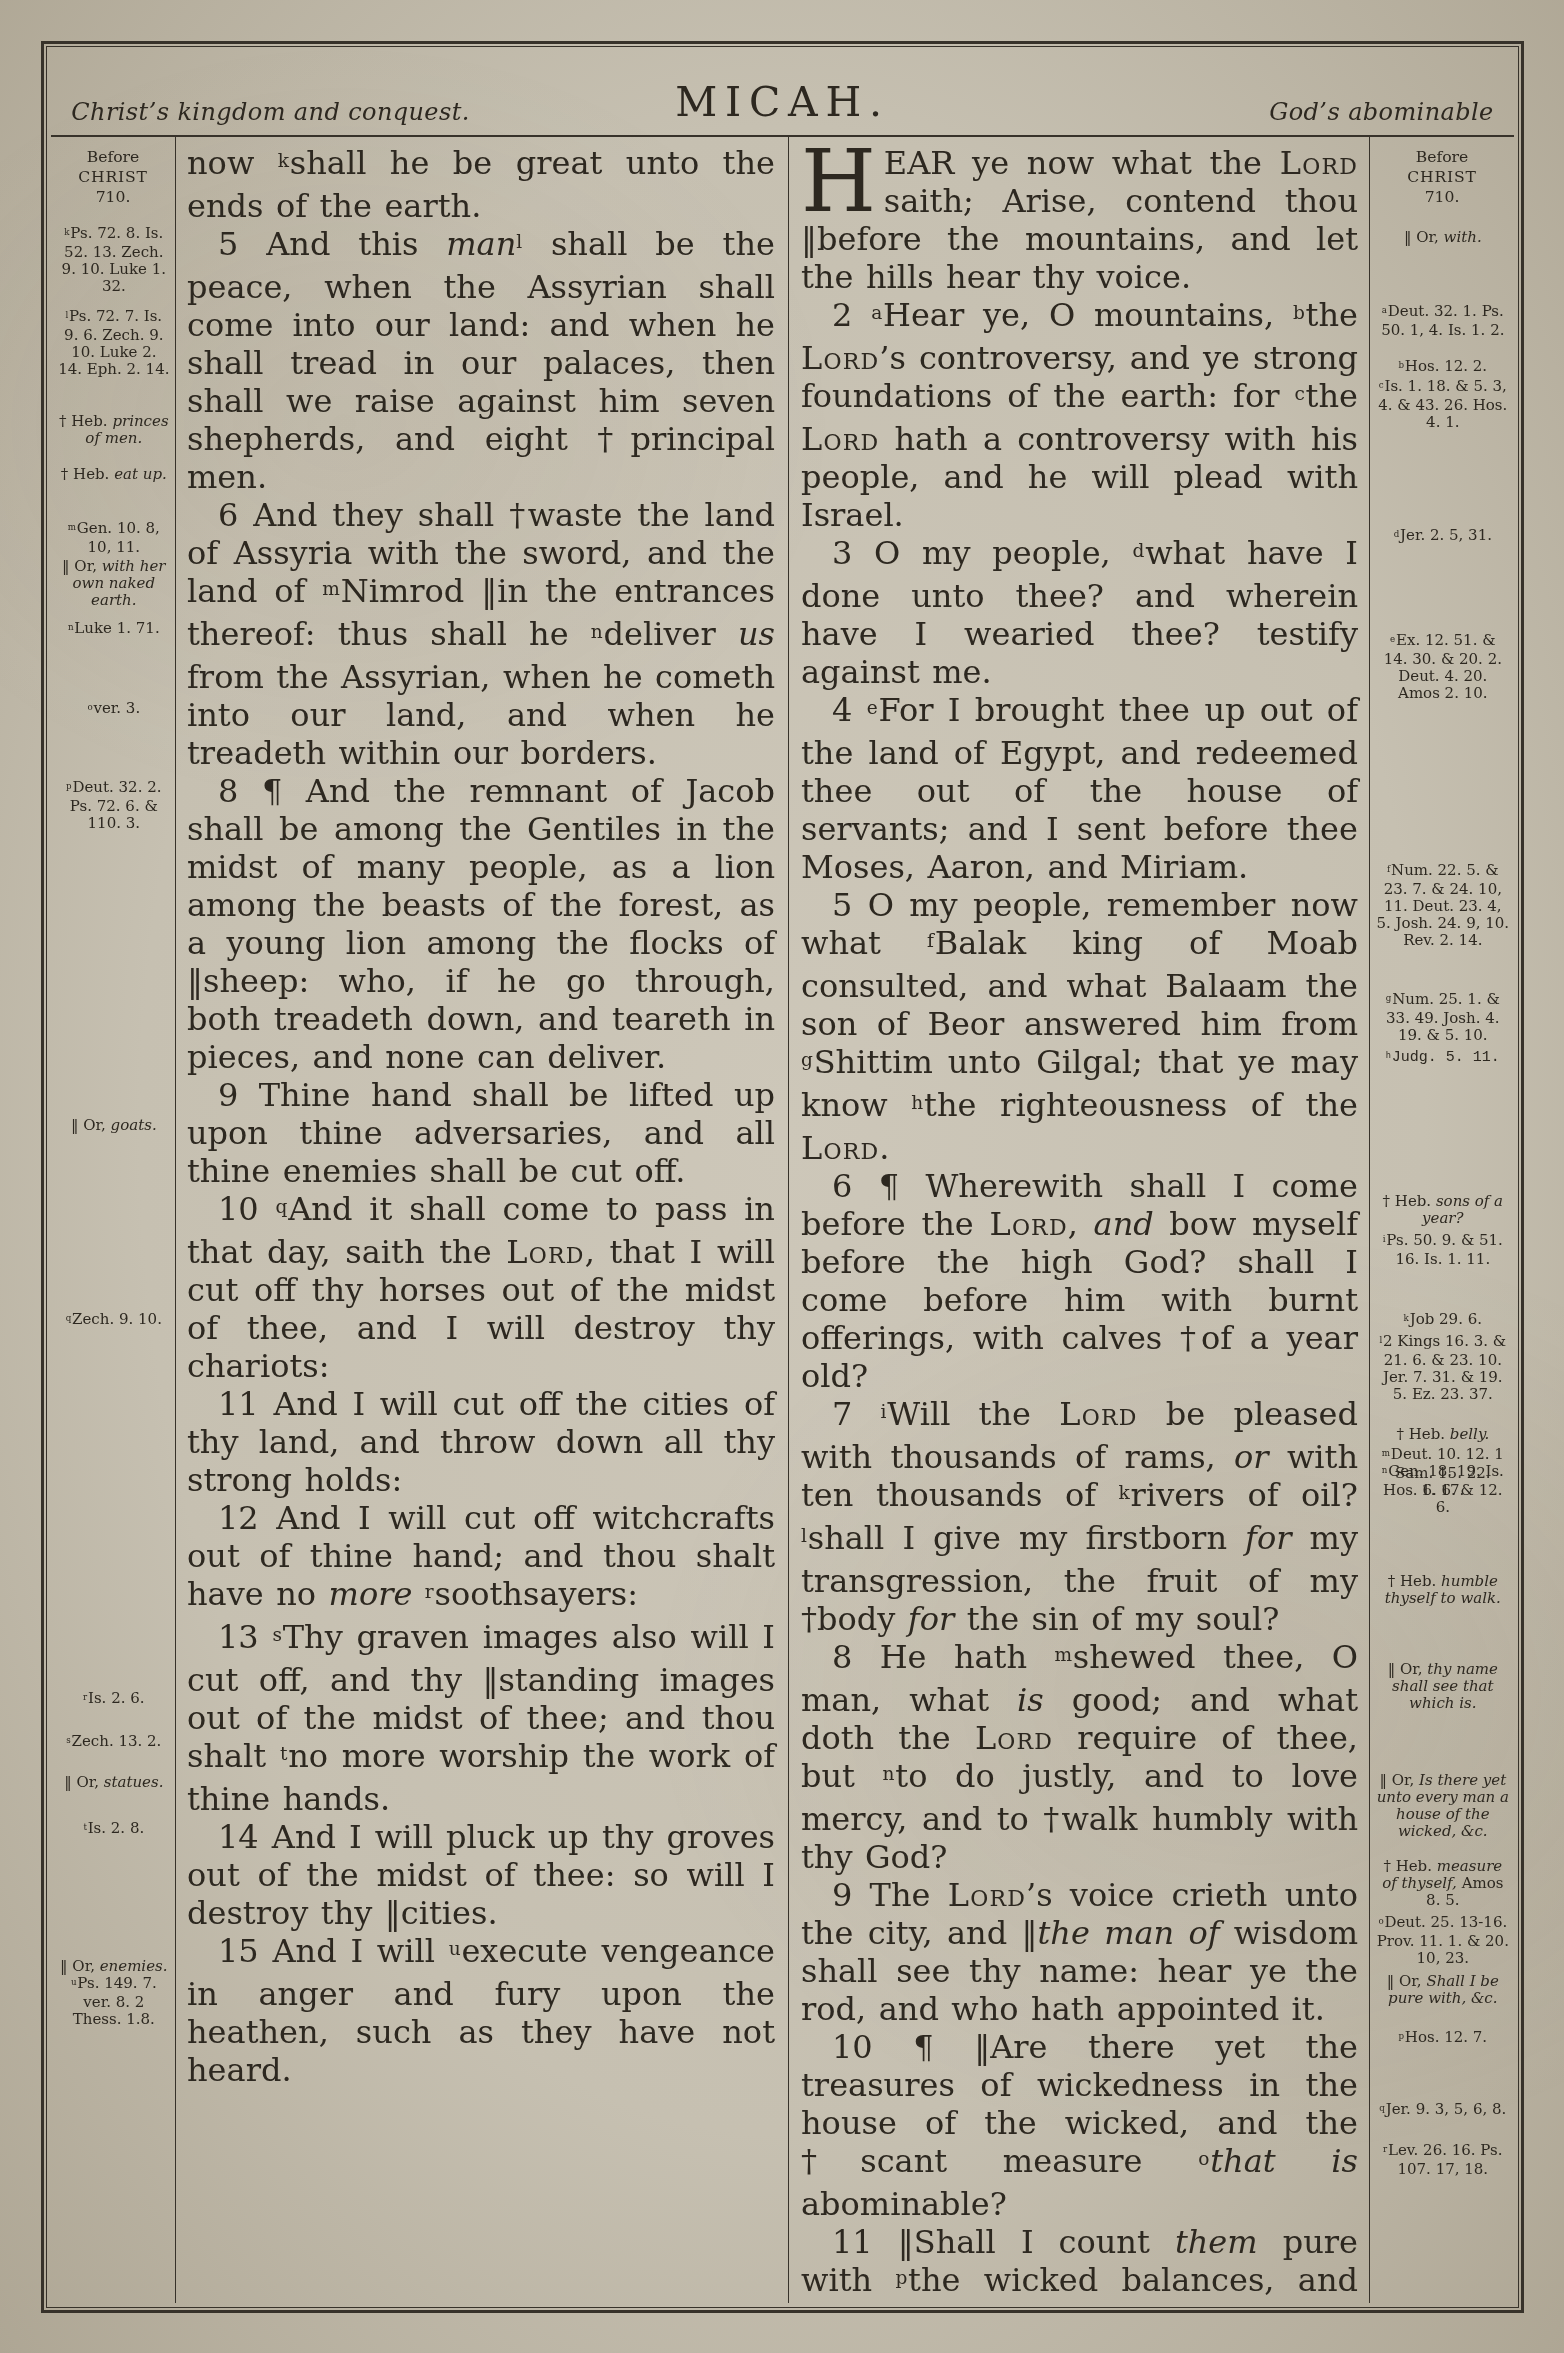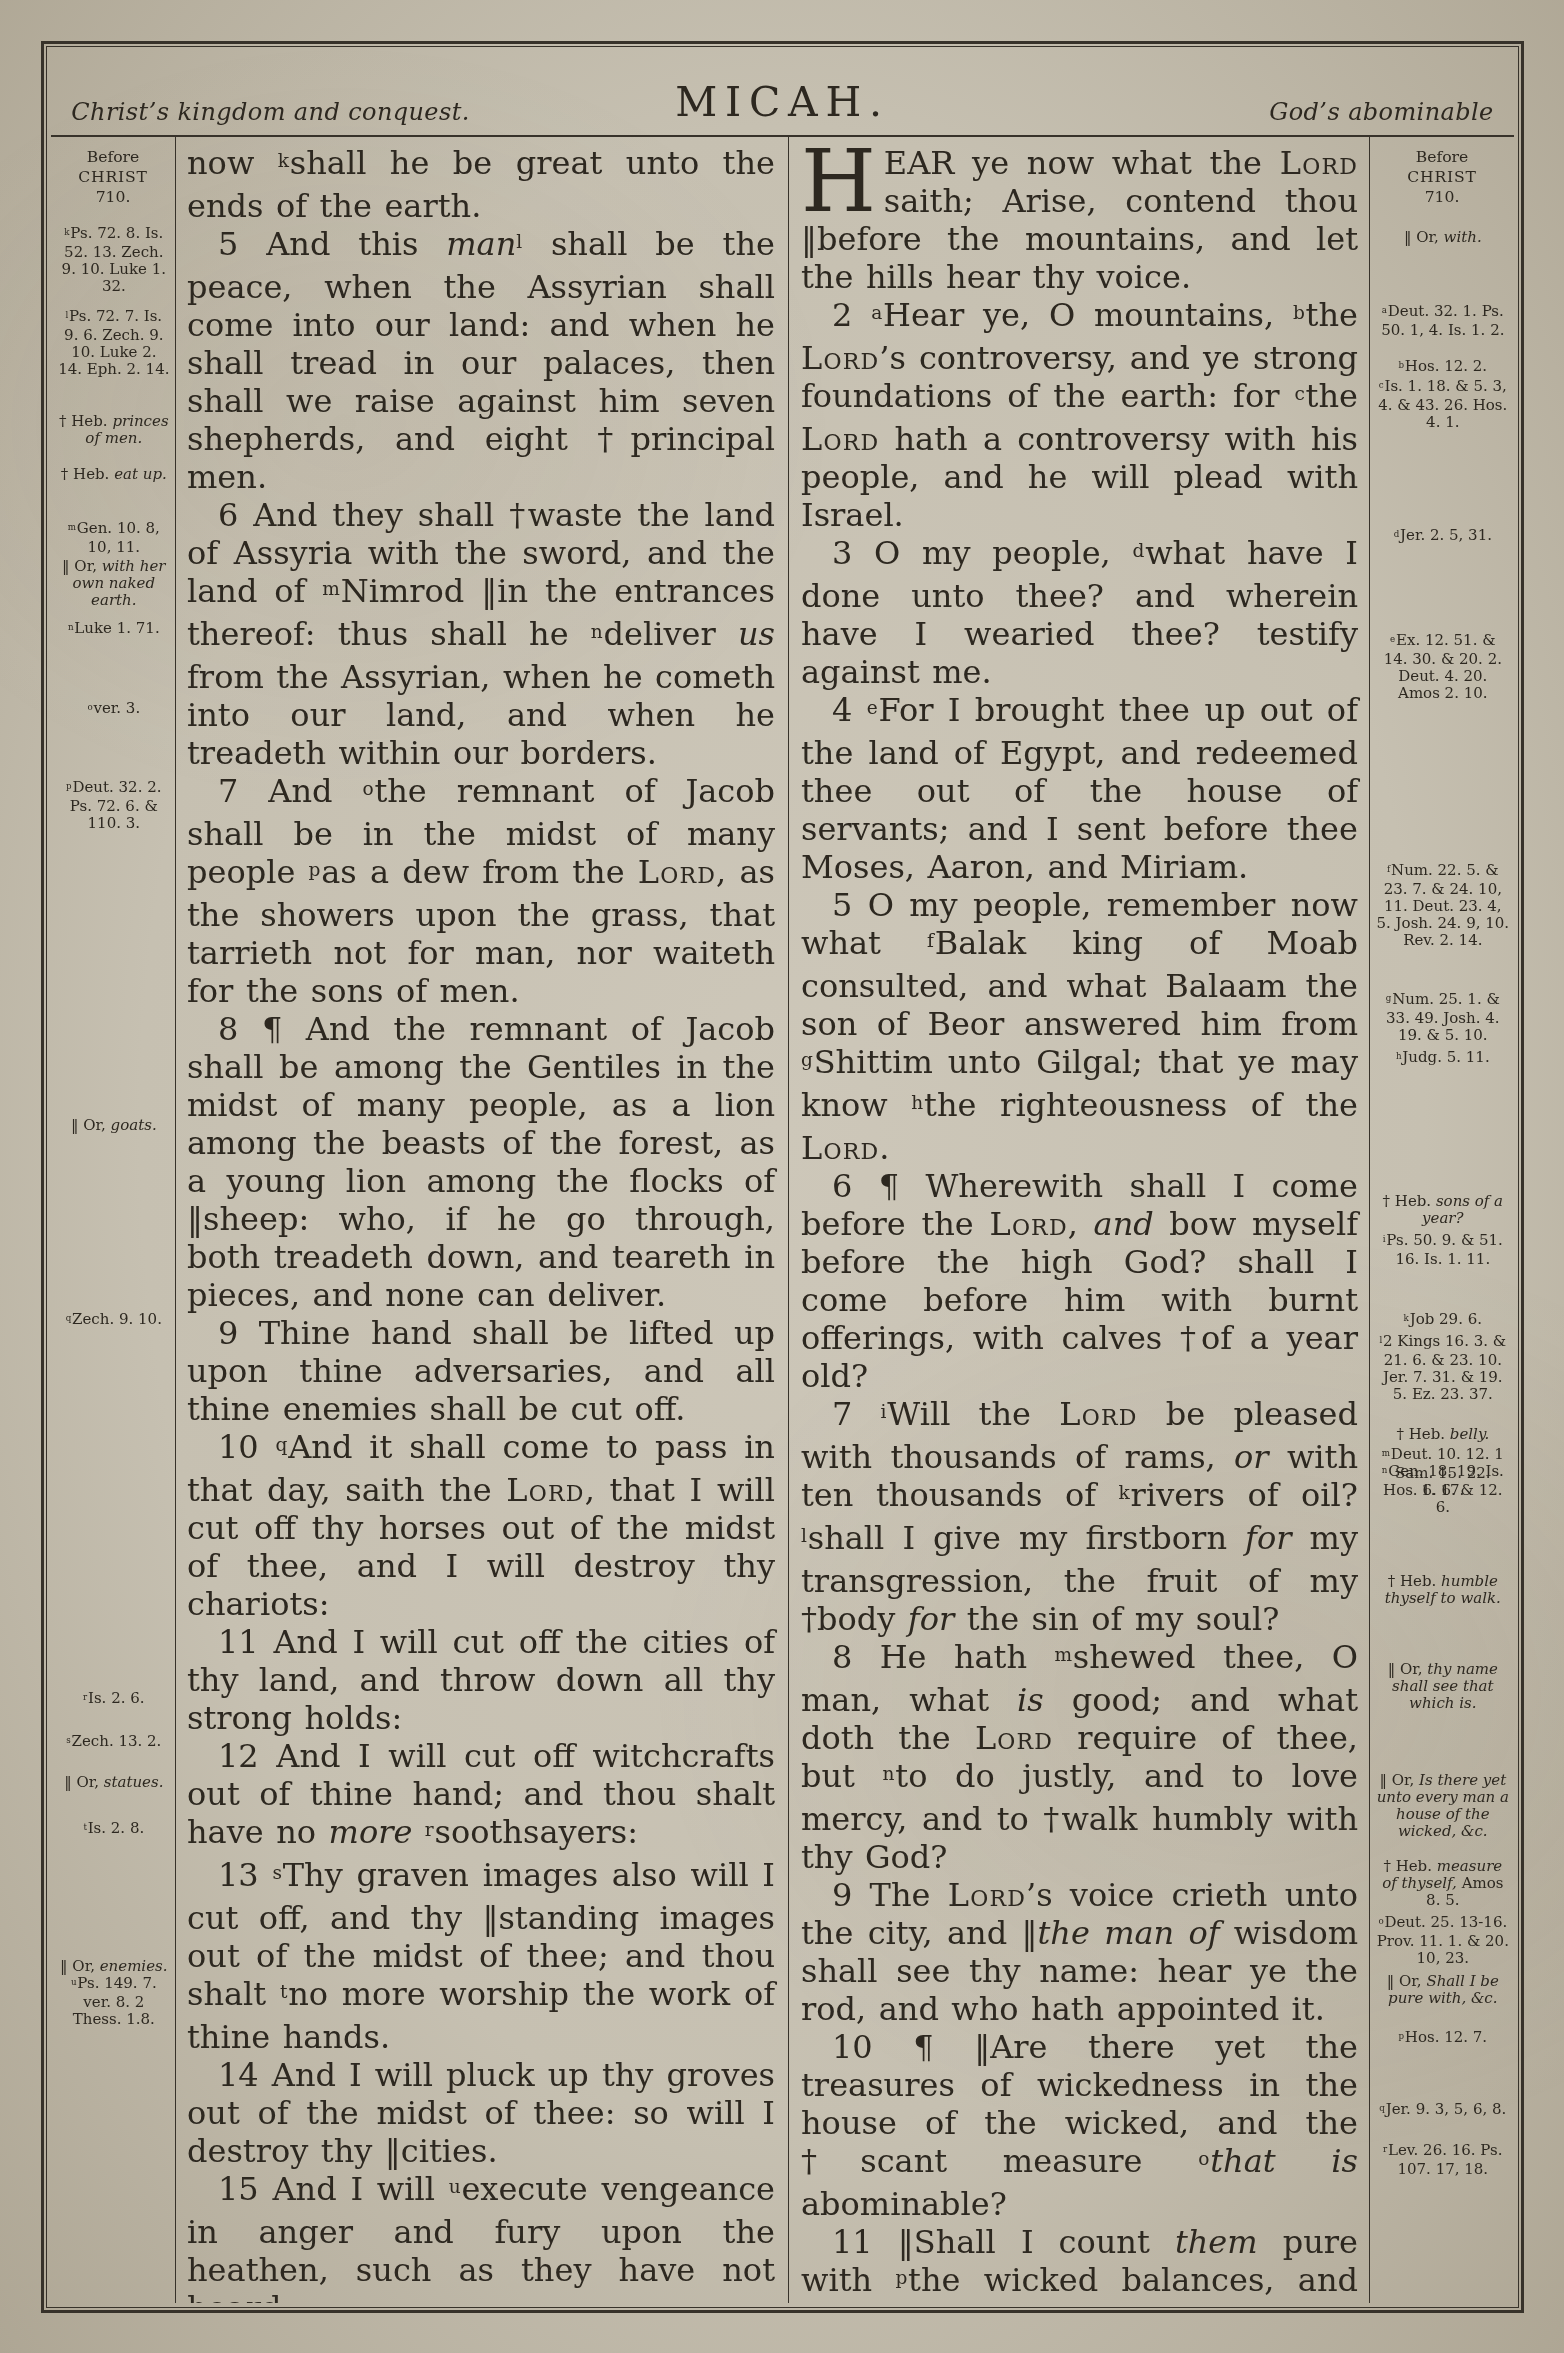--- a/index.html
+++ b/index.html
@@ -78,21 +78,20 @@
             <div class="note" style="top: 1683px;"><span class="seg-sup">t</span>Is. 2. 8.</div>
             <div class="note" style="top: 1821px;">‖ Or, <span class="seg-i">enemies.</span> <span class="seg-sup">u</span>Ps. 149. 7. ver. 8. 2 Thess. 1.8.</div>
           </div>
       </div>
 
       <div class="text-col left">
         <div>
             <p class="verse noindent">now <span class="seg-sup">k</span>shall he be great unto the ends of the earth.</p>
             <p class="verse">5 And this <span class="seg-i">man</span><span class="seg-sup">l</span> shall be the peace, when the Assyrian shall come into our land: and when he shall tread in our palaces, then shall we raise against him seven shepherds, and eight †principal men.</p>
             <p class="verse">6 And they shall †waste the land of Assyria with the sword, and the land of <span class="seg-sup">m</span>Nimrod ‖in the entrances thereof: thus shall he <span class="seg-sup">n</span>deliver <span class="seg-i">us</span> from the Assyrian, when he cometh into our land, and when he treadeth within our borders.</p>
-            <p class="verse">7 And <span class="seg-sup">o</span>the remnant of Jacob shall be in the midst of many people <span class="seg-sup">p</span>as a dew from the <span class="seg-sc">Lord</span>, as the showers upon the grass, that tarrieth not for man, nor waiteth for the sons of men.</p>
             <p class="verse">8 ¶ And the remnant of Jacob shall be among the Gentiles in the midst of many people, as a lion among the beasts of the forest, as a young lion among the flocks of ‖sheep: who, if he go through, both treadeth down, and teareth in pieces, and none can deliver.</p>
             <p class="verse">9 Thine hand shall be lifted up upon thine adversaries, and all thine enemies shall be cut off.</p>
             <p class="verse">10 <span class="seg-sup">q</span>And it shall come to pass in that day, saith the <span class="seg-sc">Lord</span>, that I will cut off thy horses out of the midst of thee, and I will destroy thy chariots:</p>
             <p class="verse">11 And I will cut off the cities of thy land, and throw down all thy strong holds:</p>
             <p class="verse">12 And I will cut off witchcrafts out of thine hand; and thou shalt have no <span class="seg-i">more</span> <span class="seg-sup">r</span>soothsayers:</p>
             <p class="verse">13 <span class="seg-sup">s</span>Thy graven images also will I cut off, and thy ‖standing images out of the midst of thee; and thou shalt <span class="seg-sup">t</span>no more worship the work of thine hands.</p>
             <p class="verse">14 And I will pluck up thy groves out of the midst of thee: so will I destroy thy ‖cities.</p>
             <p class="verse">15 And I will <span class="seg-sup">u</span>execute vengeance in anger and fury upon the heathen, such as they have not heard.</p>
           </div>
 
@@ -122,21 +121,21 @@
         </div>
         <div class="notes-host">
             <div class="note" style="top: 92px;">‖ Or, <span class="seg-i">with.</span></div>
             <div class="note" style="top: 166px;"><span class="seg-sup">a</span>Deut. 32. 1. Ps. 50. 1, 4. Is. 1. 2.</div>
             <div class="note" style="top: 221px;"><span class="seg-sup">b</span>Hos. 12. 2.</div>
             <div class="note" style="top: 241px;"><span class="seg-sup">c</span>Is. 1. 18. &amp; 5. 3, 4. &amp; 43. 26. Hos. 4. 1.</div>
             <div class="note" style="top: 390px;"><span class="seg-sup">d</span>Jer. 2. 5, 31.</div>
             <div class="note" style="top: 495px;"><span class="seg-sup">e</span>Ex. 12. 51. &amp; 14. 30. &amp; 20. 2. Deut. 4. 20. Amos 2. 10.</div>
             <div class="note" style="top: 725px;"><span class="seg-sup">f</span>Num. 22. 5. &amp; 23. 7. &amp; 24. 10, 11. Deut. 23. 4, 5. Josh. 24. 9, 10. Rev. 2. 14.</div>
             <div class="note" style="top: 854px;"><span class="seg-sup">g</span>Num. 25. 1. &amp; 33. 49. Josh. 4. 19. &amp; 5. 10.</div>
-            <div class="note" style="top: 912px;"><span class="seg-sup">h</span>Judg. 5. 11.</div>
+            <div class="note" style="top: 912px; font-family: Liberation Mono, monospace;"><span class="seg-sup">h</span>Judg. 5. 11.</div>
             <div class="note" style="top: 1056px;">† Heb. <span class="seg-i">sons of a year?</span></div>
             <div class="note" style="top: 1095px;"><span class="seg-sup">i</span>Ps. 50. 9. &amp; 51. 16. Is. 1. 11.</div>
             <div class="note" style="top: 1174px;"><span class="seg-sup">k</span>Job 29. 6.</div>
             <div class="note" style="top: 1196px;"><span class="seg-sup">l</span>2 Kings 16. 3. &amp; 21. 6. &amp; 23. 10. Jer. 7. 31. &amp; 19. 5. Ez. 23. 37.</div>
             <div class="note" style="top: 1289px;">† Heb. <span class="seg-i">belly.</span></div>
             <div class="note" style="top: 1309px;"><span class="seg-sup">m</span>Deut. 10. 12. 1 Sam. 15. 22. Hos. 6. 6. &amp; 12. 6.</div>
             <div class="note" style="top: 1326px;"><span class="seg-sup">n</span>Gen. 18. 19. Is. 1. 17.</div>
             <div class="note" style="top: 1436px;">† Heb. <span class="seg-i">humble thyself to walk.</span></div>
             <div class="note" style="top: 1524px;">‖ Or, <span class="seg-i">thy name shall see that which is.</span></div>
             <div class="note" style="top: 1635px;">‖ Or, <span class="seg-i">Is there yet unto every man a house of the wicked, &amp;c.</span></div>

